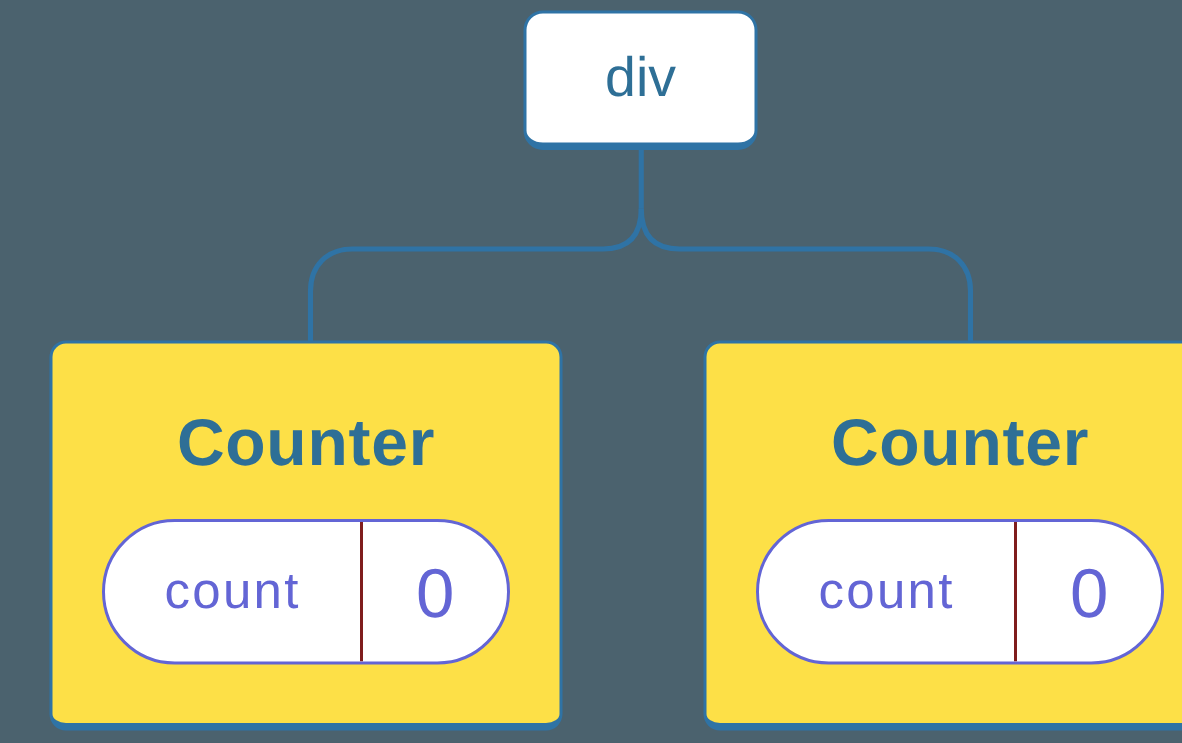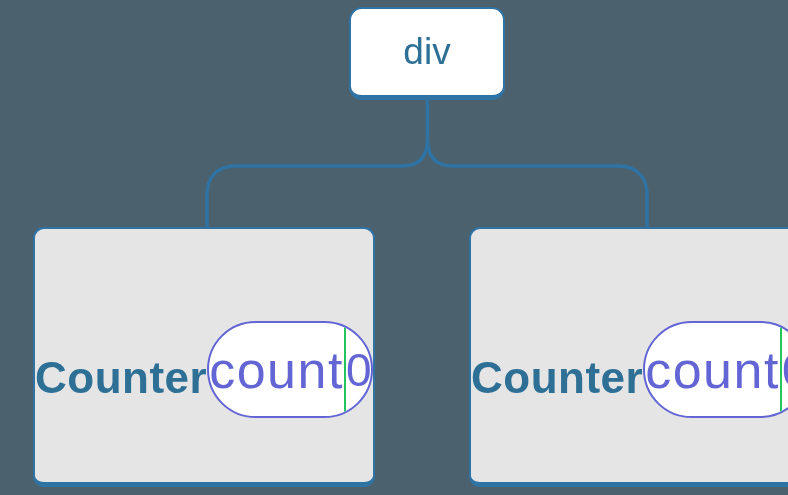--- a/index.html
+++ b/index.html
@@ -40,26 +40,26 @@
     font-size: 37px;
     font-weight: 500;
     color: #2e6f96;
   }
   .card {
     position: absolute;
     top: 227px;
     width: 342px;
     height: 260px;
     box-sizing: border-box;
-    background: #e5e5e5;
+    background: #fde047;
     border: 2.5px solid #2f73a5;
     border-bottom-width: 5px;
     border-radius: 11px;
     display: flex;
-    flex-direction: row;
+    flex-direction: column;
     align-items: center;
   }
   .card-left  { left: 5px; }
   .card-right { left: 441px; }
   .card-title {
     margin-top: 45px;
     font-size: 44px;
     line-height: 44px;
     font-weight: 600;
     letter-spacing: 0.5px;
@@ -74,22 +74,22 @@
     border-radius: 60px;
     display: flex;
     overflow: hidden;
     background: #ffffff;
   }
   .pill-key {
     flex: 0 0 63.5%;
     display: flex;
     align-items: center;
     justify-content: center;
-    border-right: 2px solid #22c55e;
-    font-size: 52px;
+    border-right: 2px solid #7f1d1d;
+    font-size: 34px;
     letter-spacing: 1.5px;
     color: #6365d5;
   }
   .pill-value {
     flex: 1 1 auto;
     display: flex;
     align-items: center;
     justify-content: center;
     font-size: 46px;
     color: #6365d5;

